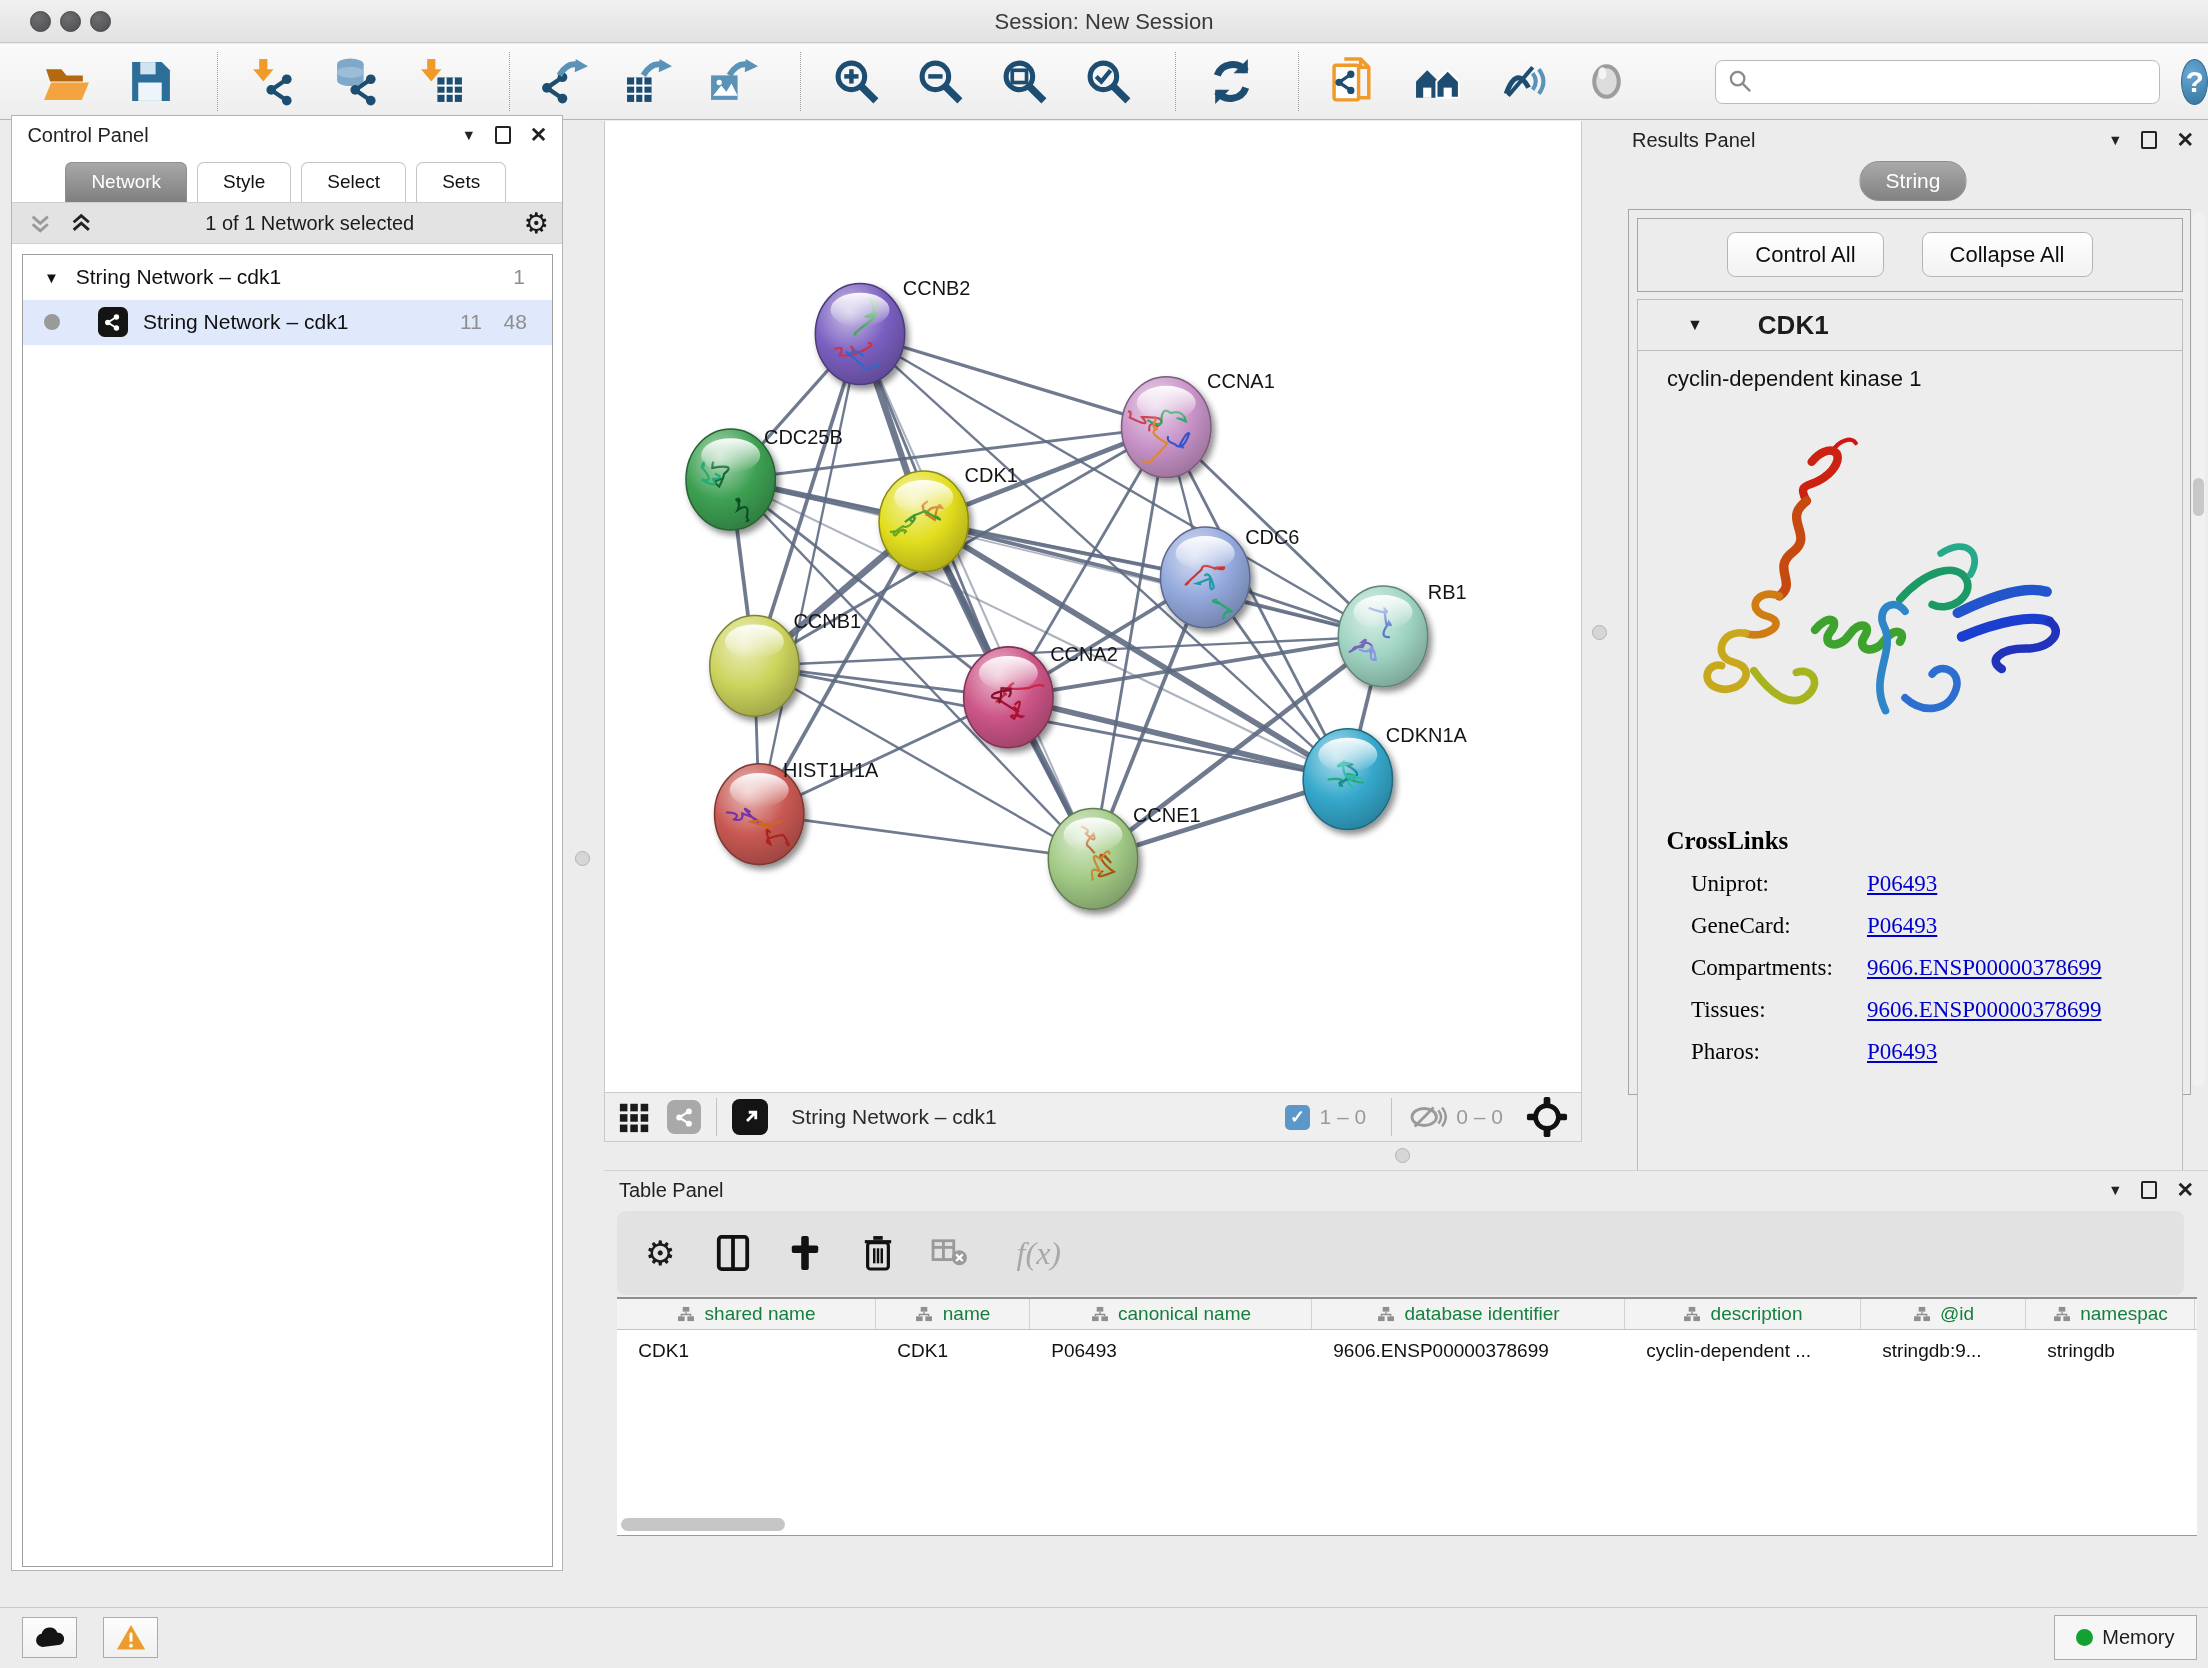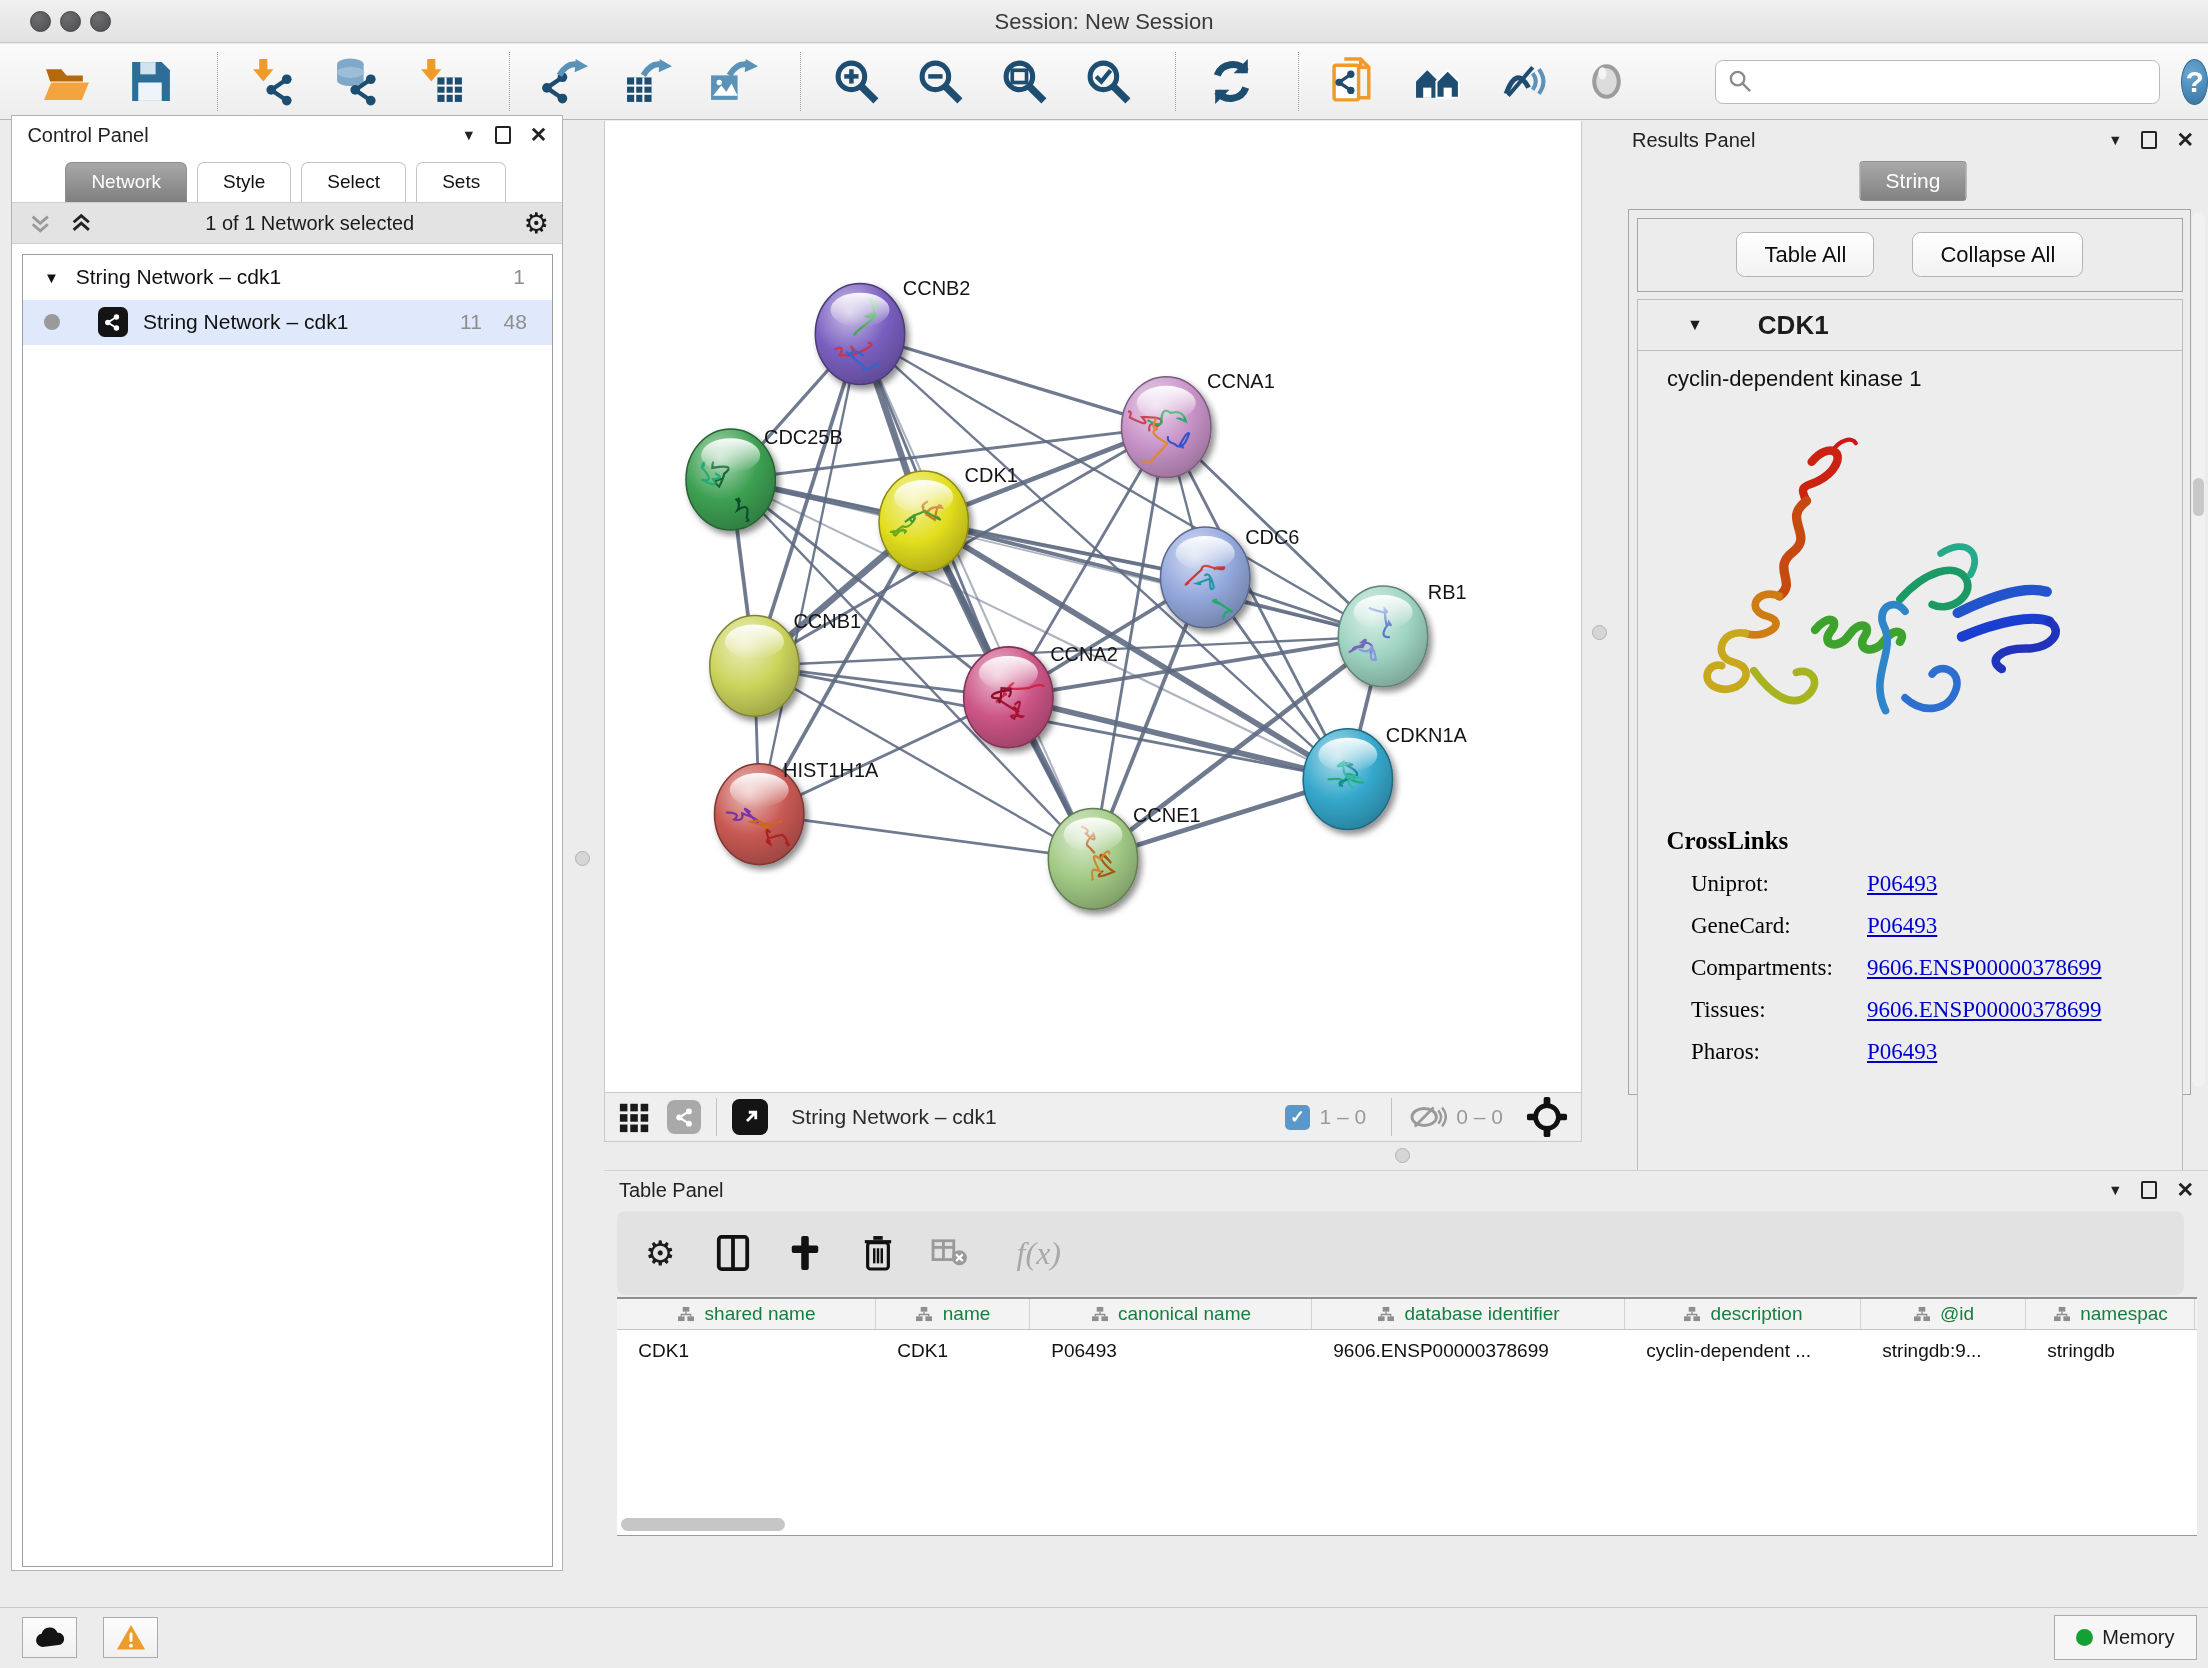--- a/index.html
+++ b/index.html
@@ -66,21 +66,21 @@
   .nt-sep { width:0; border-left:1px solid #c2c2c2; height:38px; margin:0 15px; }
   .nt-title { font-size:21px; color:#2a2a2a; margin-left:23px; }
   .nt-right { margin-left:auto; display:flex; align-items:center; }
   .nt-count { font-size:21px; color:#9a9a9a; margin:0 9.5px; }
   .checkbox { width:25px; height:25px; background:#5b97c8; border-radius:4.8px; color:#fff; font-size:18px;
     display:flex; align-items:center; justify-content:center; font-weight:bold; }
 
   
   .results-panel { position:absolute; left:1617px; top:121px; width:592px; height:1021px; background:#ececec; }
   .string-tab { position:absolute; left:50%; transform:translateX(-50%); top:40px; width:107px; height:40px;
-    background:linear-gradient(#a9a9a9,#828282); border-radius:3px; color:#fff; font-size:21px;
+    background:linear-gradient(#a9a9a9,#828282); border-radius:19px; color:#fff; font-size:21px;
     display:flex; align-items:center; justify-content:center; border:1px solid #8d8d8d; }
   .rp-box { position:absolute; left:11.4px; top:88px; width:563px; height:886px; border:1.9px solid #a5a5a5;
     background:#ececec; }
   .rp-buttons { margin:7.6px; height:74px; border:1.9px solid #a5a5a5; display:flex; align-items:center;
     justify-content:center; gap:38px; }
   .rp-btn { background:linear-gradient(#ffffff,#f2f2f2); border:1.9px solid #b4b4b4; border-radius:8.6px;
     font-size:22px; padding:8.6px 27px; color:#0d0d0d; }
   .entry-header { margin:1.9px 7.6px 0 7.6px; height:51px; display:flex; align-items:center; border:1px solid #bcbcbc; border-bottom:none; }
   .entry-tri { margin-left:49px; font-size:16px; }
   .entry-name { margin-left:55px; font-size:26px; font-weight:bold; }
@@ -686,21 +686,21 @@
     <span>Results Panel</span>
     <span class="ph-icons">
       <span class="ph-tri">▼</span>
       <span class="ph-float"></span>
       <span class="ph-x">✕</span>
     </span>
   </div>
   <div class="string-tab">String</div>
   <div class="rp-box">
     <div class="rp-buttons">
-      <button class="rp-btn">Table All</button>
+      <button class="rp-btn">Control All</button>
       <button class="rp-btn">Collapse All</button>
     </div>
     <div class="entry-header">
       <span class="entry-tri">▼</span>
       <span class="entry-name">CDK1</span>
     </div>
     <div class="entry-body">
       <div class="entry-desc">cyclin-dependent kinase 1</div>
 
       <svg width="399" height="342" viewBox="0 0 470 380" style="position:absolute;left:48px;top:57px" fill="none" stroke-linecap="round">

